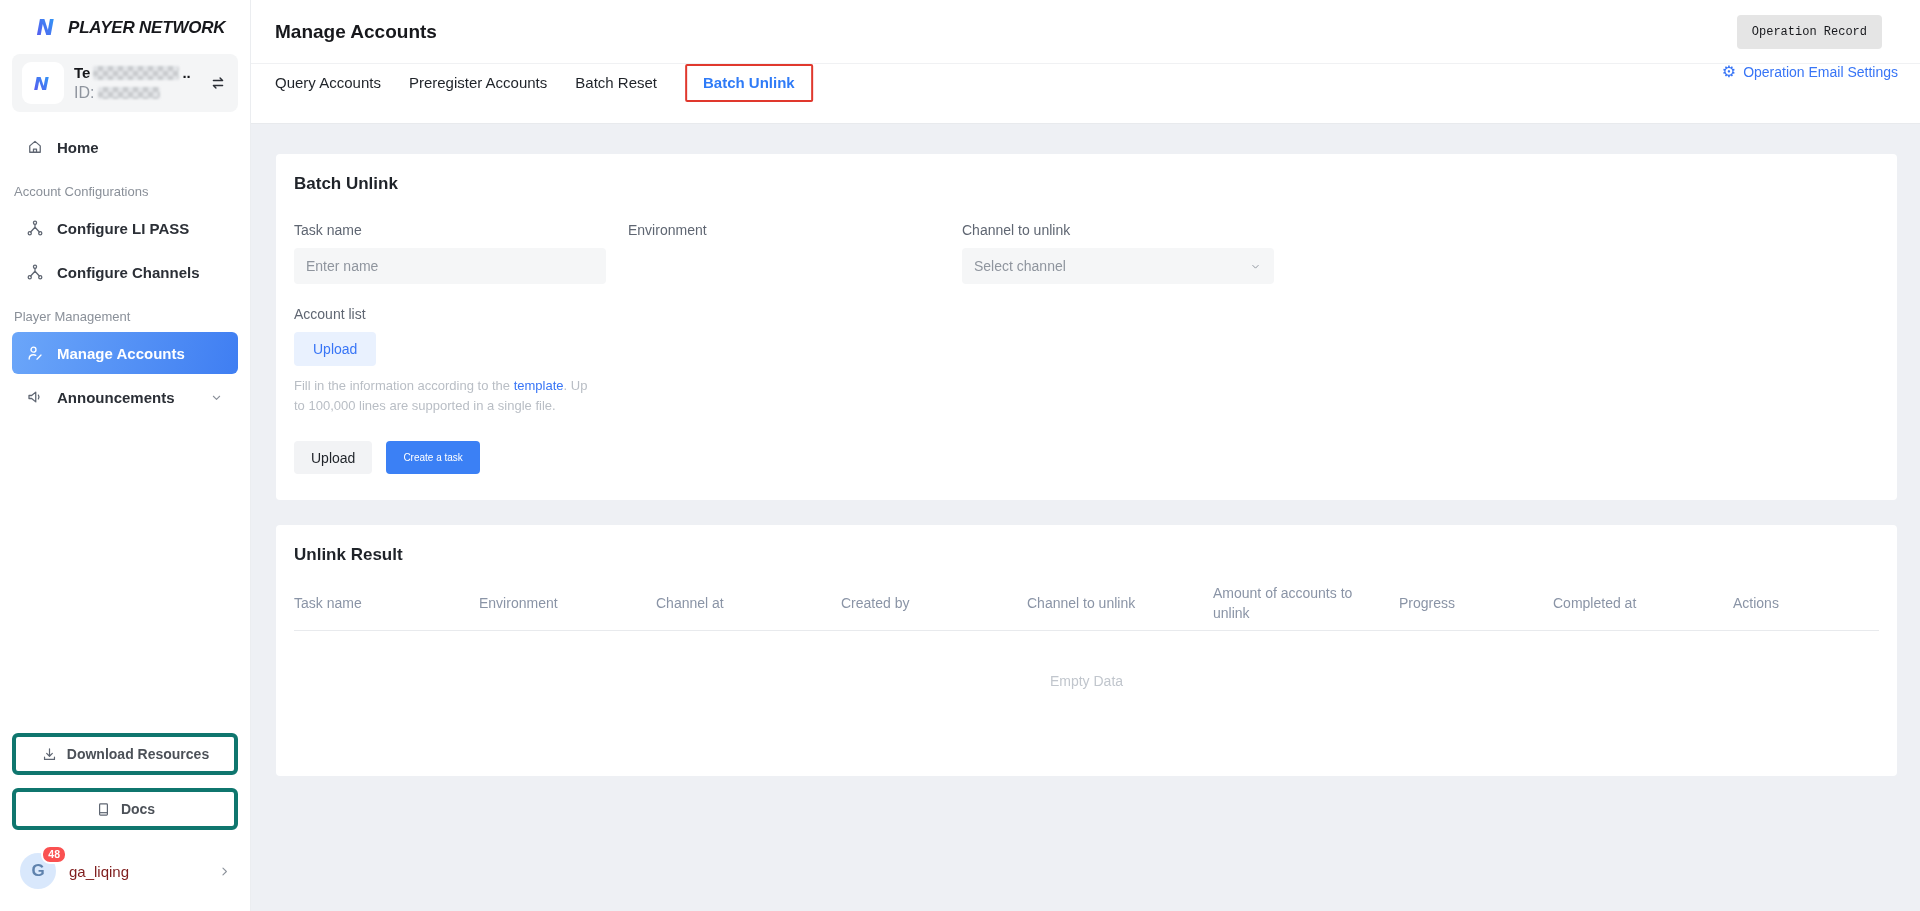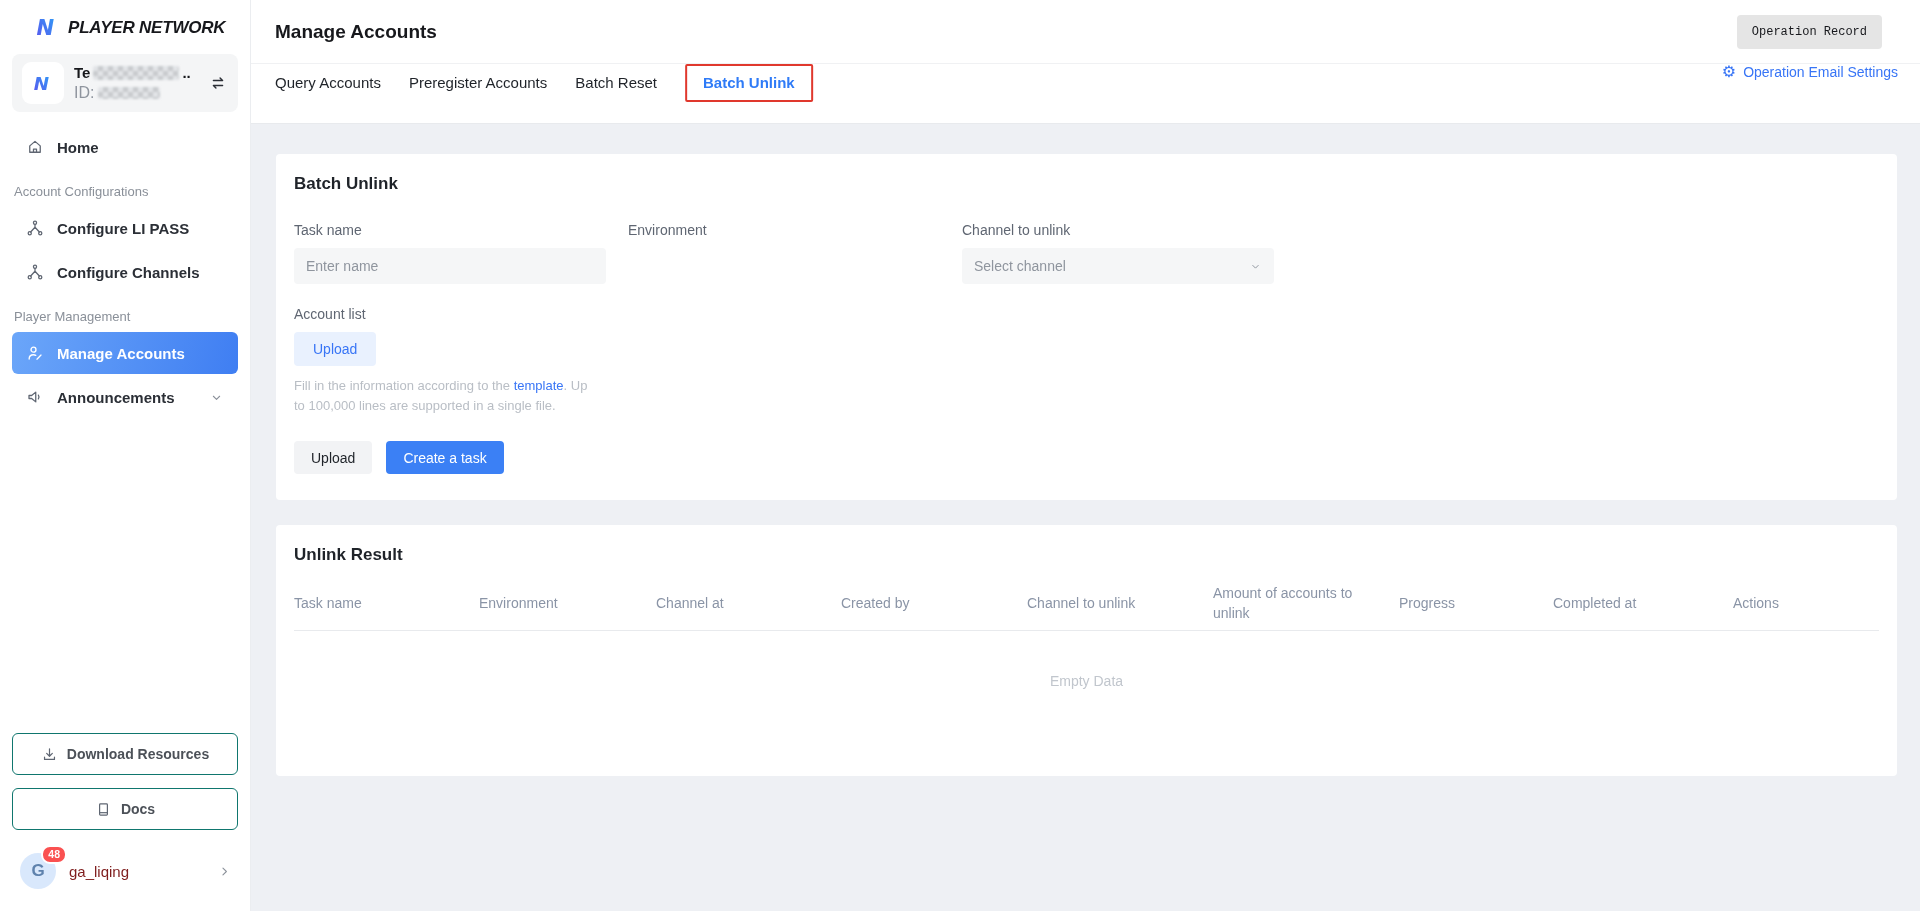--- a/index.html
+++ b/index.html
@@ -30,21 +30,21 @@
   nav { margin-top:12px; }
   .nav-item { height:42px; display:flex; align-items:center; gap:13px; padding:0 14px;
               border-radius:6px; font-size:15px; font-weight:bold; color:#2b2f36; cursor:pointer; margin:2px 0; }
   .nav-item .nicon { display:flex; color:#5f6672; }
   .nav-item.active { background:linear-gradient(105deg,#6ba6f9 0%,#3f7ef2 100%); color:#fff; }
   .nav-item.active .nicon { color:#fff; }
   .nav-section { font-size:13px; color:#8a9099; margin:16px 2px 8px 2px; font-weight:normal; }
   .nav-chevron { margin-left:auto; color:#8a9099; display:flex; }
 
   .sidebar-spacer { flex:1; }
-  .side-btn { height:42px; border:1px solid #0f766e; border-radius:6px; background:#fff;
+  .side-btn { height:42px; border:4px solid #0f766e; border-radius:6px; background:#fff;
               display:flex; align-items:center; justify-content:center; gap:9px; font-size:14px;
               font-weight:bold; color:#4c5158; margin-bottom:13px; cursor:pointer; font-family:inherit; width:100%; }
   .side-btn .nicon { display:flex; color:#5f6672; }
 
   .user-row { display:flex; align-items:center; gap:13px; padding:10px 6px 22px 8px; cursor:pointer; }
   .avatar-wrap { position:relative; }
   .avatar { width:36px; height:36px; border-radius:50%; background:#d9e8fc; color:#5e82ad;
             font-size:17px; font-weight:bold; display:flex; align-items:center; justify-content:center; }
   .badge { position:absolute; top:-8px; right:-11px; background:#fa5151; color:#fff; font-size:10.5px;
            font-weight:bold; padding:2px 5px; border-radius:9px; border:2px solid #fff; line-height:1; }
@@ -92,21 +92,21 @@
   .account-field { margin-top:22px; }
   .upload-btn { height:34px; background:#e9f1fe; color:#3875f6; border:none; border-radius:4px;
                 padding:0 19px; font-size:14px; cursor:pointer; font-family:inherit; }
   .hint { margin-top:10px; width:306px; font-size:13px; color:#b9bec5; line-height:1.5; }
   .hint a { color:#3875f6; text-decoration:none; cursor:pointer; }
 
   .form-actions { margin-top:26px; display:flex; gap:14px; }
   .clear-btn { background:#f2f3f5; color:#1f2329; border:none; border-radius:4px; height:33px;
                padding:0 17px; font-size:14px; cursor:pointer; font-family:inherit; }
   .create-btn { background:#3b80f5; color:#fff; border:none; border-radius:4px; height:33px;
-                padding:0 17px; font-size:14px; cursor:pointer; font-family:inherit; }
+                padding:0 17px; font-size:10px; cursor:pointer; font-family:inherit; }
 
   .result-card { margin-top:25px; padding:20px 18px 0 18px; min-height:251px; }
   .result-card .card-title { margin-bottom:12px; }
   .thead { display:grid; grid-template-columns:185px 177px 185px 186px 186px 186px 154px 180px 1fr;
            border-bottom:1px solid #e8eaed; align-items:center; min-height:50px; }
   .th { font-size:14px; color:#8a94a6; padding:6px 24px 6px 0; line-height:1.45; }
   .empty { text-align:center; color:#c1c6cd; font-size:14px; padding:42px 0 48px; }
 </style>
 </head>
 <body>

